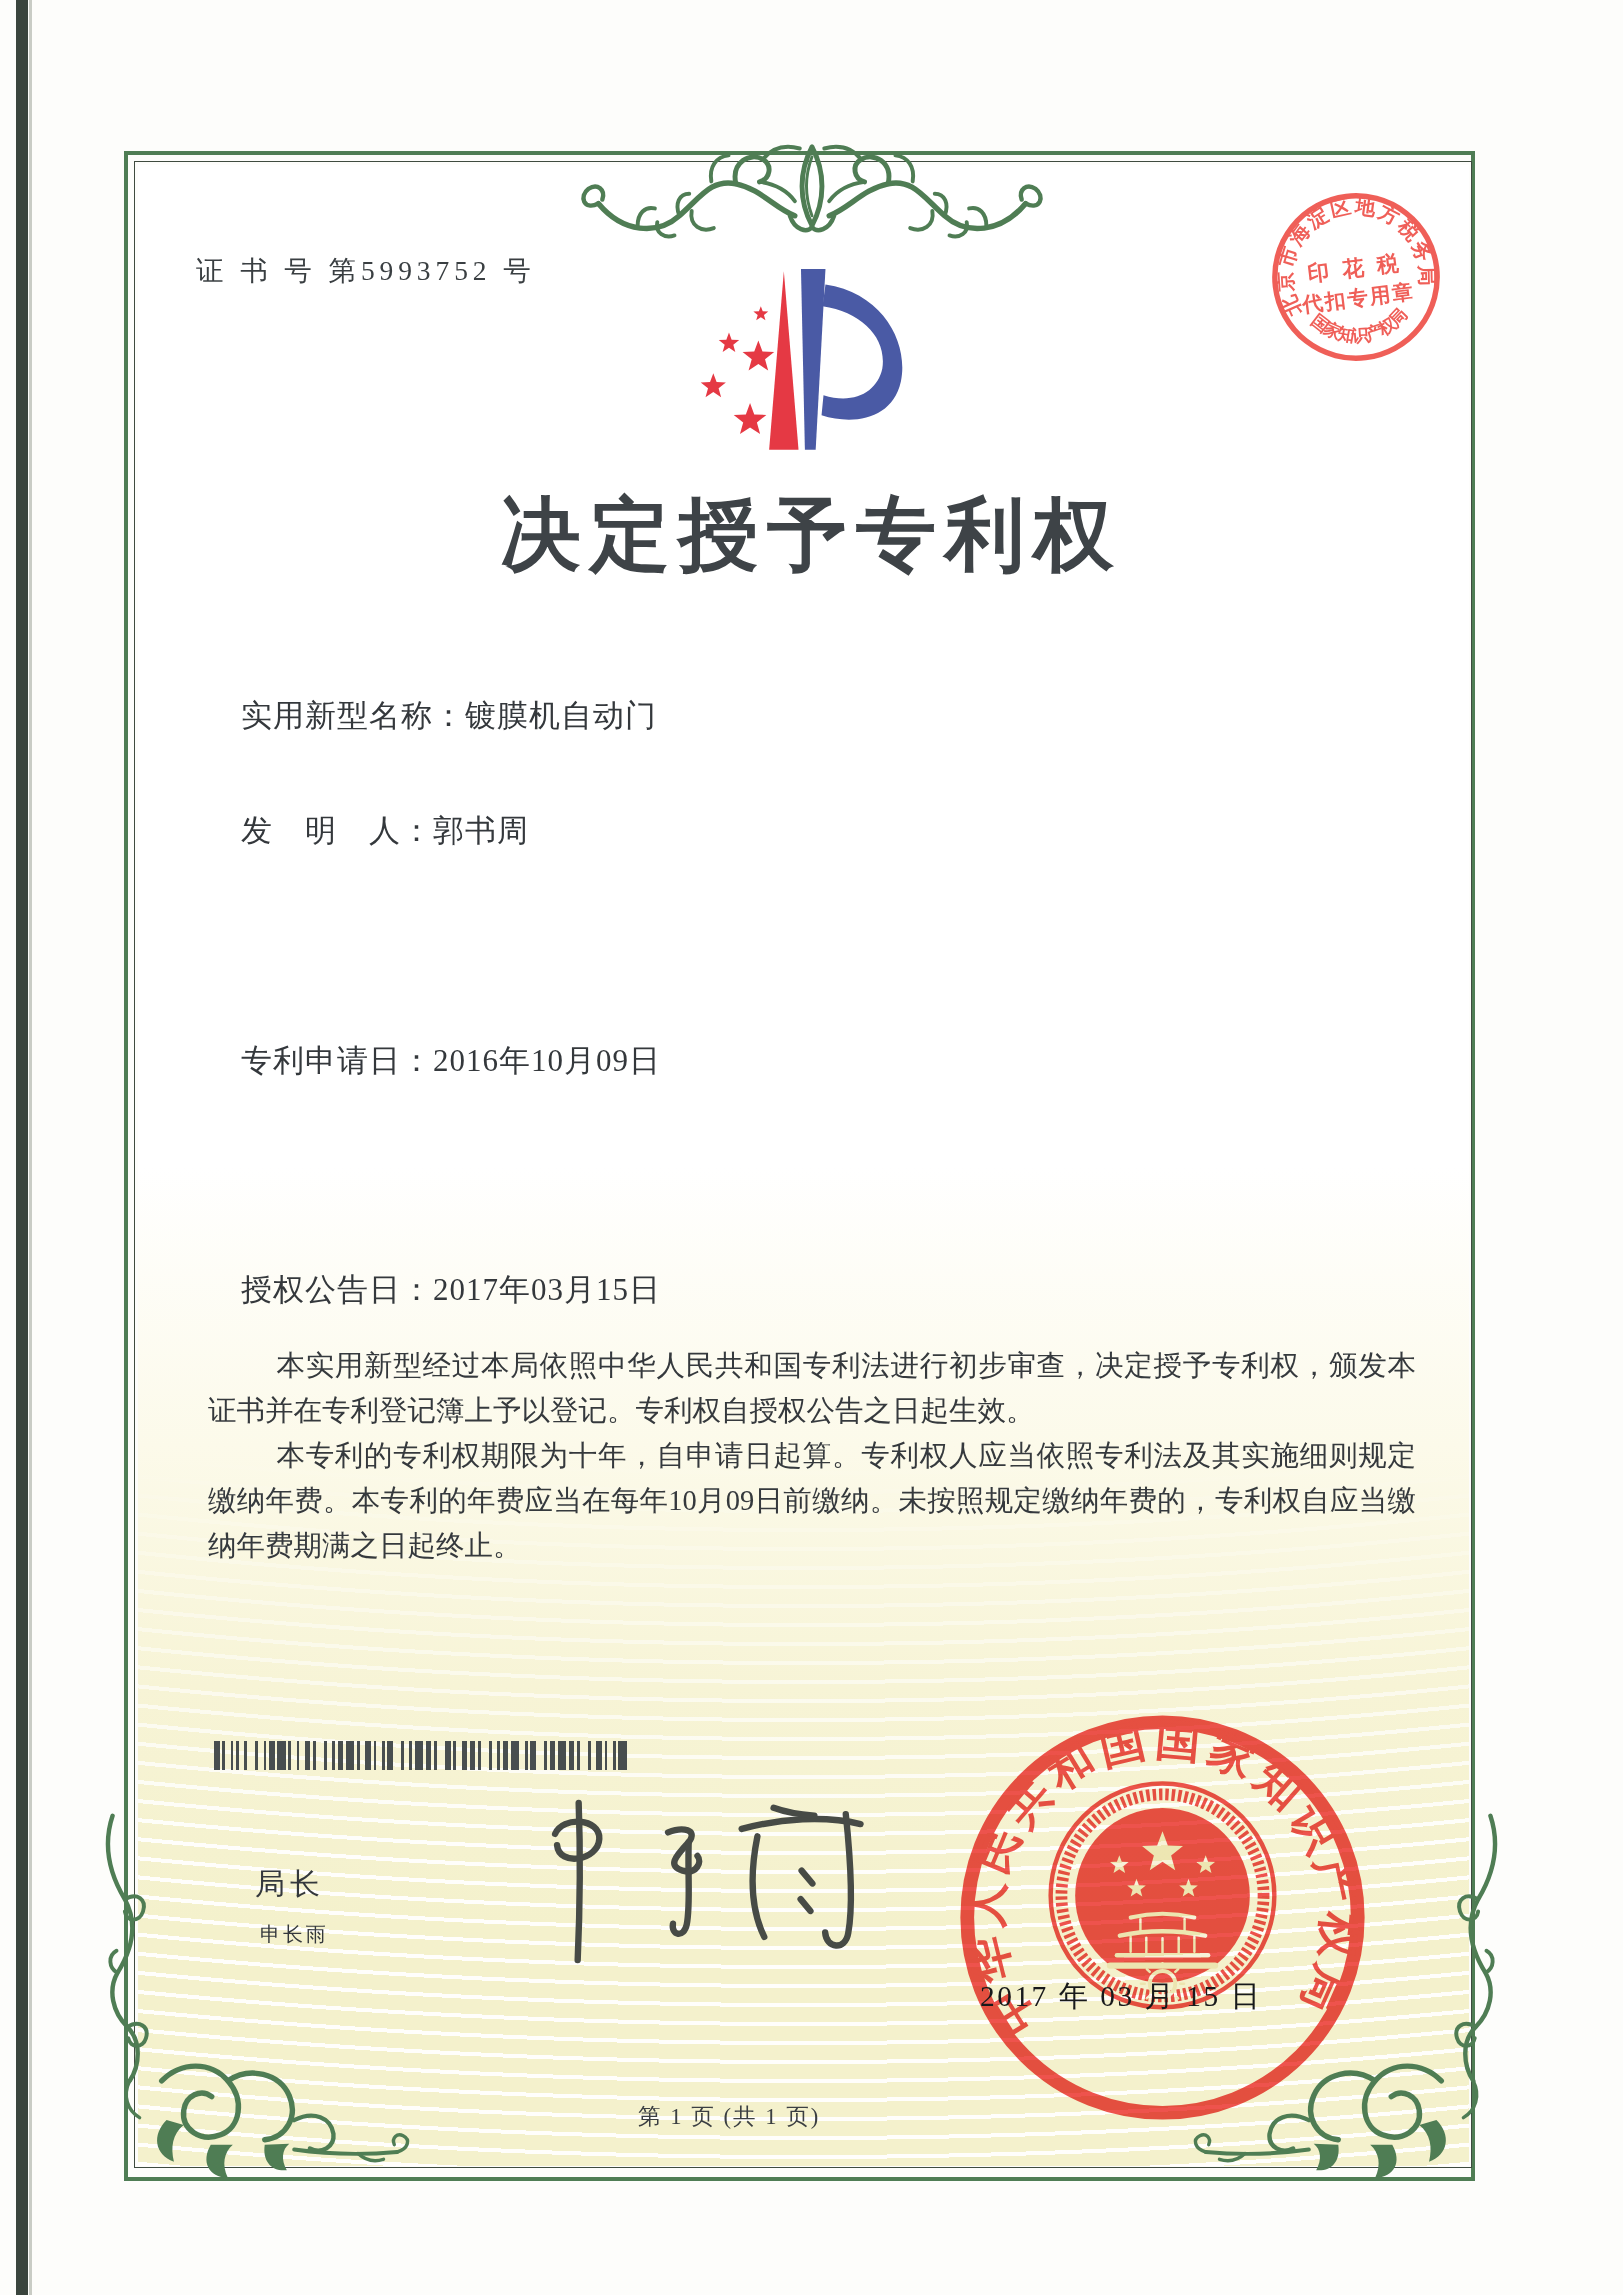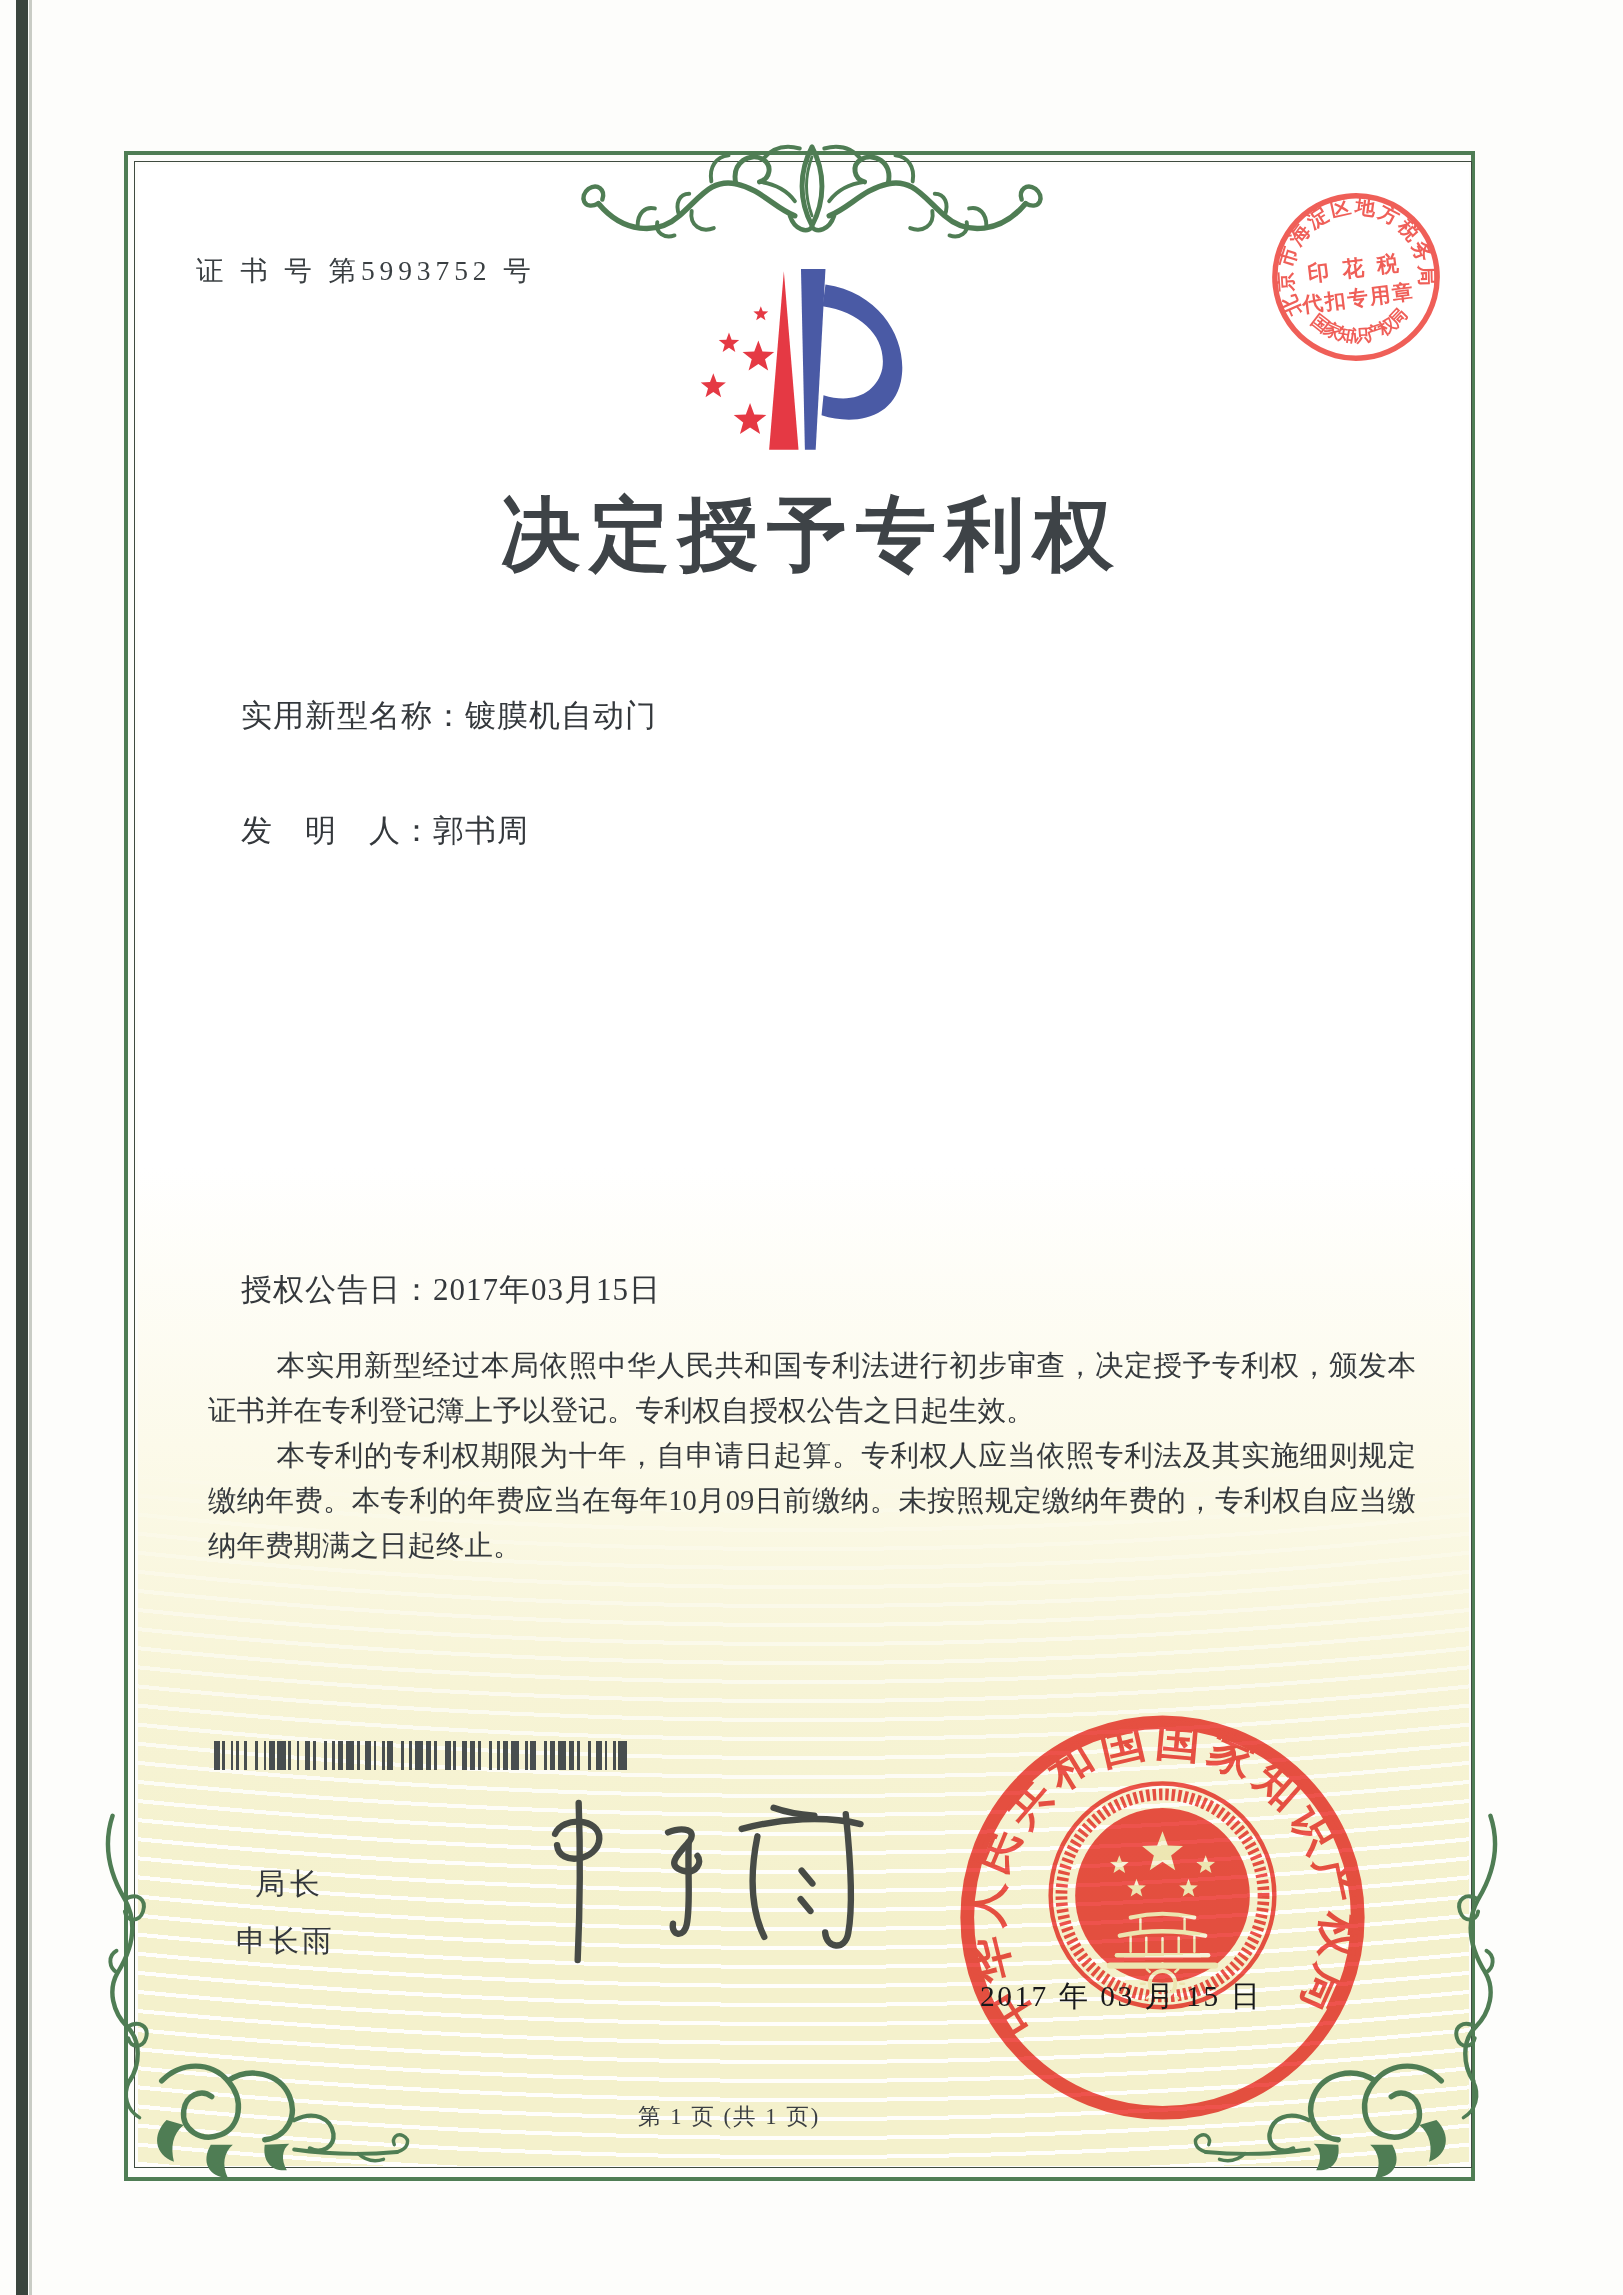--- a/index.html
+++ b/index.html
@@ -37,21 +37,21 @@
   .cert-no{left:196px;top:253px;font-size:27.5px;letter-spacing:4.9px;color:#3a3f42;z-index:5;}
   .title{left:0;right:0;top:482px;text-align:center;font-size:80px;font-weight:600;
          letter-spacing:8.8px;color:var(--title_ink);z-index:5;}
   .field{left:221px;font-size:31px;color:var(--ink);z-index:5;letter-spacing:1px;white-space:nowrap;margin-left:20px;}
   .f0{top:695px;} .f1{top:810px;} .f2{top:925px;} .f3{top:1040px;} .f4{top:1154px;} .f5{top:1269px;}
   .paras{left:208px;top:1343px;width:1208px;font-size:28.5px;line-height:45px;text-align:justify;z-index:5;color:#35393d;}
   .paras p{margin:0;text-indent:2.4em;}
   .barcode{left:214px;top:1741px;width:415px;height:29.4px;display:flex;z-index:5;}
   .bc-bar{background:var(--barcode_ink);} .bc-space{background:transparent;}
   .director-label{left:255px;top:1864px;font-size:30px;letter-spacing:4.9px;z-index:5;}
-  .director-name{left:236px;top:1921px;font-size:30px;letter-spacing:2.9px;z-index:5;}
+  .director-name{left:260px;top:1921px;font-size:20px;letter-spacing:2.9px;z-index:5;}
   .signature{left:506px;top:1787px;z-index:5;}
   .big-seal{left:954px;top:1709px;z-index:4;opacity:.93;mix-blend-mode:multiply;}
   .seal-date{left:980px;top:1977px;font-size:29.4px;letter-spacing:2.5px;color:#17191b;z-index:6;white-space:nowrap;}
   .footer{left:638px;top:2101px;font-size:22.6px;letter-spacing:2px;color:#3b3f42;z-index:5;}
   .tax-stamp{left:1265px;top:186px;z-index:3;opacity:.95;}
   .logo{left:692px;top:265px;z-index:3;}
   .dragon{left:564px;top:110px;z-index:3;}
   .corner-l{left:83px;top:1806px;z-index:3;}
   .corner-r{left:1186px;top:1806px;z-index:3;transform:scaleX(-1);}
   svg text, svg textPath{font-family:"Liberation Serif","DejaVu Serif",serif;}
@@ -156,20 +156,21 @@
       <text x="185" y="182" text-anchor="middle" font-size="44" font-weight="bold" letter-spacing="8">印 花 税</text>
       <text x="185" y="242" text-anchor="middle" font-size="42" font-weight="bold" letter-spacing="4">代扣专用章</text>
     </g>
   </svg>
 
   <div class="abs cert-no">证 书 号 第5993752 号</div>
   <div class="abs title">决定授予专利权</div>
 
   <div class="abs field f0"><span>实用新型名称：</span><span>镀膜机自动门</span></div>
   <div class="abs field f1"><span>发　明　人：</span><span>郭书周</span></div>
+  <div class="abs field f3"><span>专利申请日：</span><span>2016年10月09日</span></div>
   <div class="abs field f5"><span>授权公告日：</span><span>2017年03月15日</span></div>
 
   <div class="abs paras">
     <p>本实用新型经过本局依照中华人民共和国专利法进行初步审查，决定授予专利权，颁发本证书并在专利登记簿上予以登记。专利权自授权公告之日起生效。</p>
     <p>本专利的专利权期限为十年，自申请日起算。专利权人应当依照专利法及其实施细则规定缴纳年费。本专利的年费应当在每年10月09日前缴纳。未按照规定缴纳年费的，专利权自应当缴纳年费期满之日起终止。</p>
   </div>
 
   <div class="abs barcode">
       <span class="bc-bar" style="flex-grow: 2;"></span>
       <span class="bc-space" style="flex-grow: 1;"></span>

